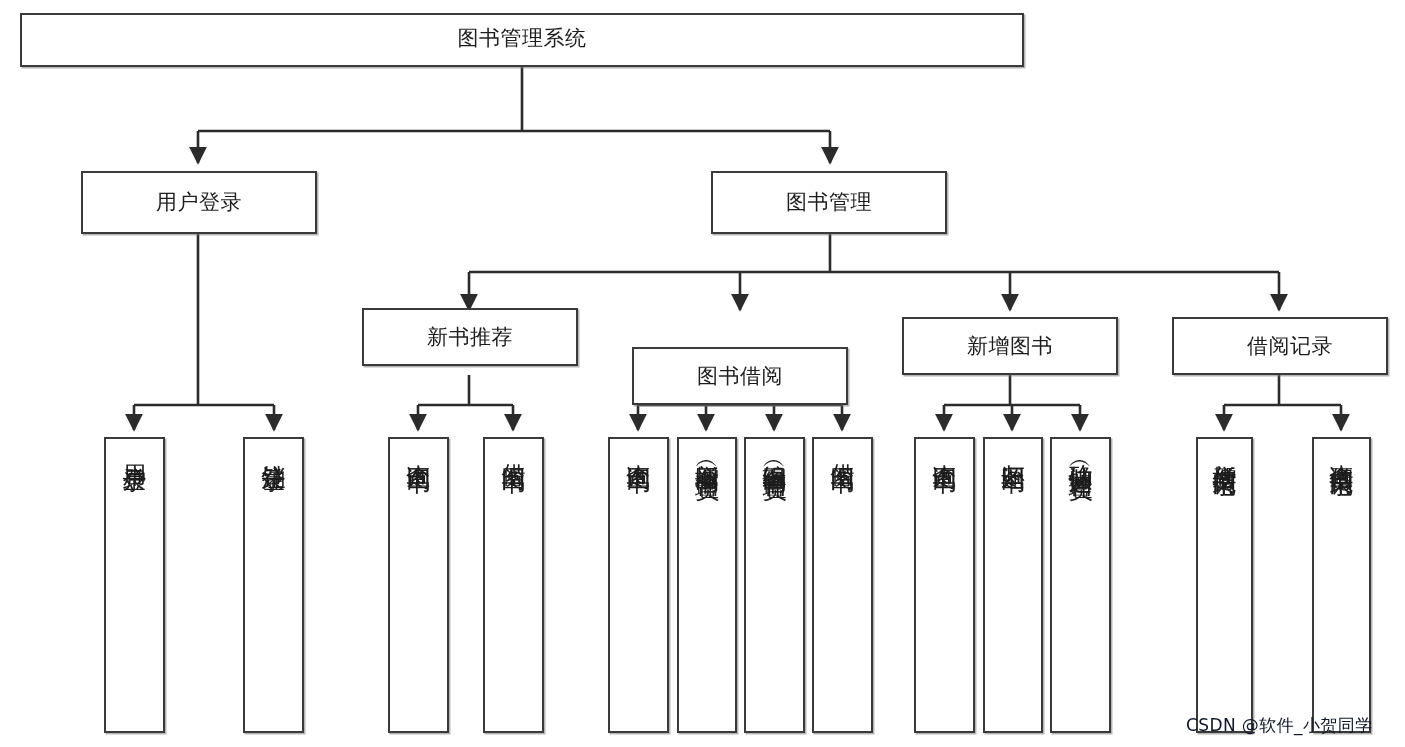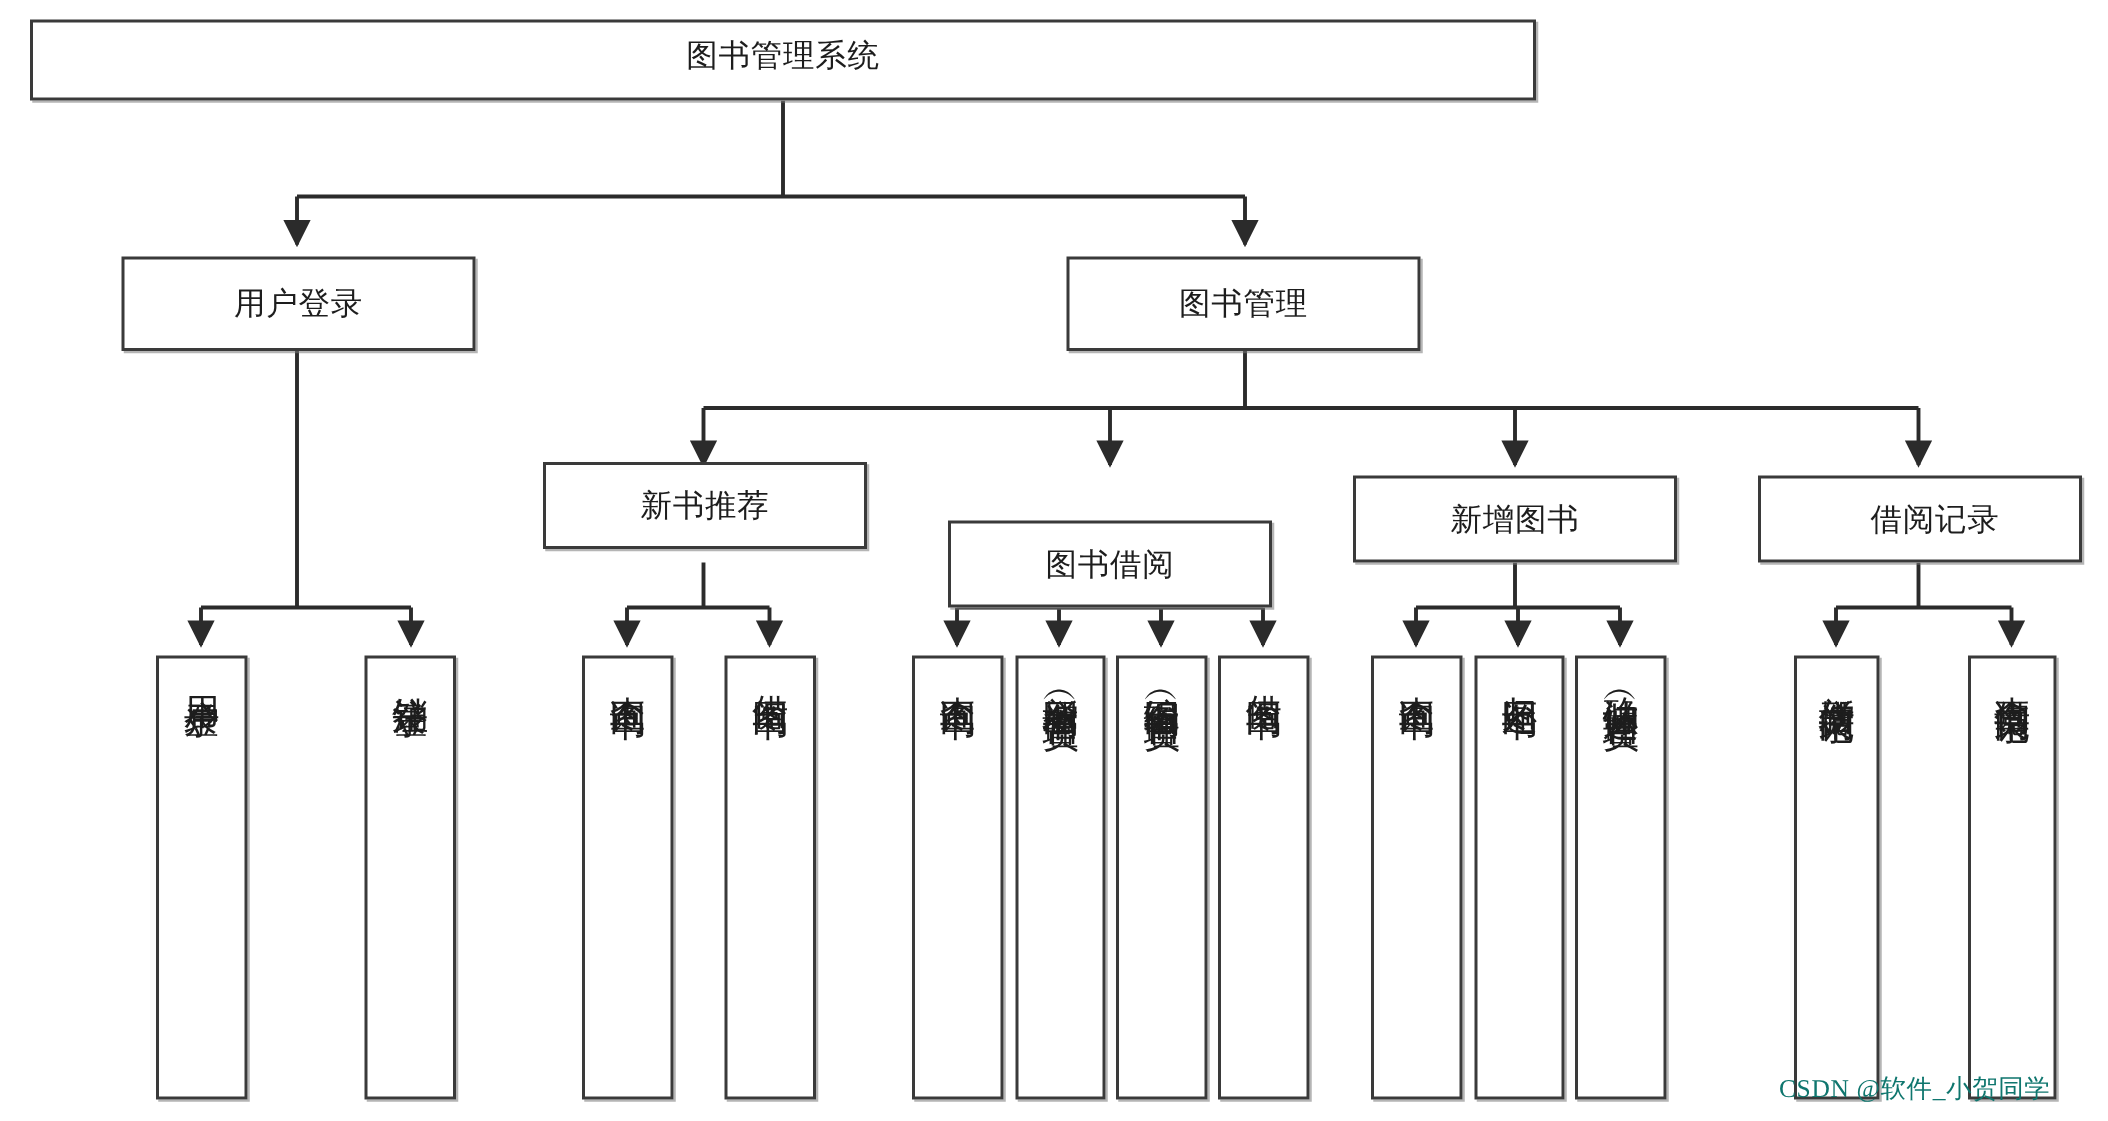--- a/index.html
+++ b/index.html
@@ -61,24 +61,23 @@
     line-height: 1.0;
     letter-spacing: 2px;
     white-space: normal;
     max-height: 280px;
   }
   .watermark {
     position: absolute;
     left: 1186px;
     top: 714px;
     font-size: 17px;
-    color: #0f766e;
+    color: #0f172a;
     white-space: nowrap;
     letter-spacing: 0.4px;
-    font-family: Liberation Serif, serif;
   }
 </style>
 </head>
 <body>
 
 <div id="canvas">
 
   <svg id="edges" viewBox="0 0 1405 747">
     <defs>
       <marker id="arrow" viewBox="0 0 10 10" refX="9" refY="5" markerWidth="7" markerHeight="7" orient="auto-start-reverse">

